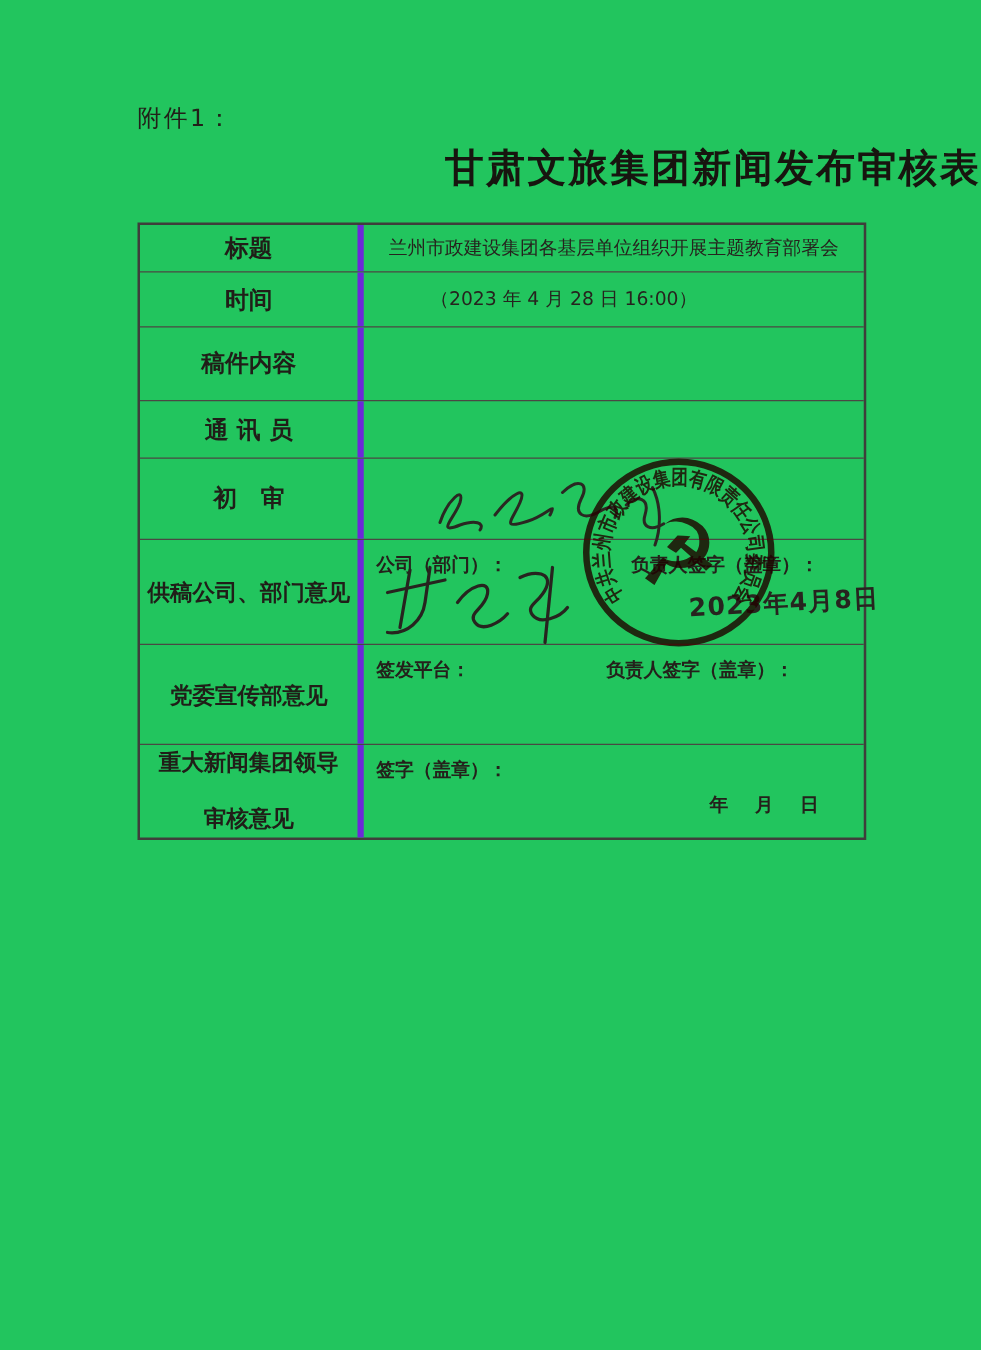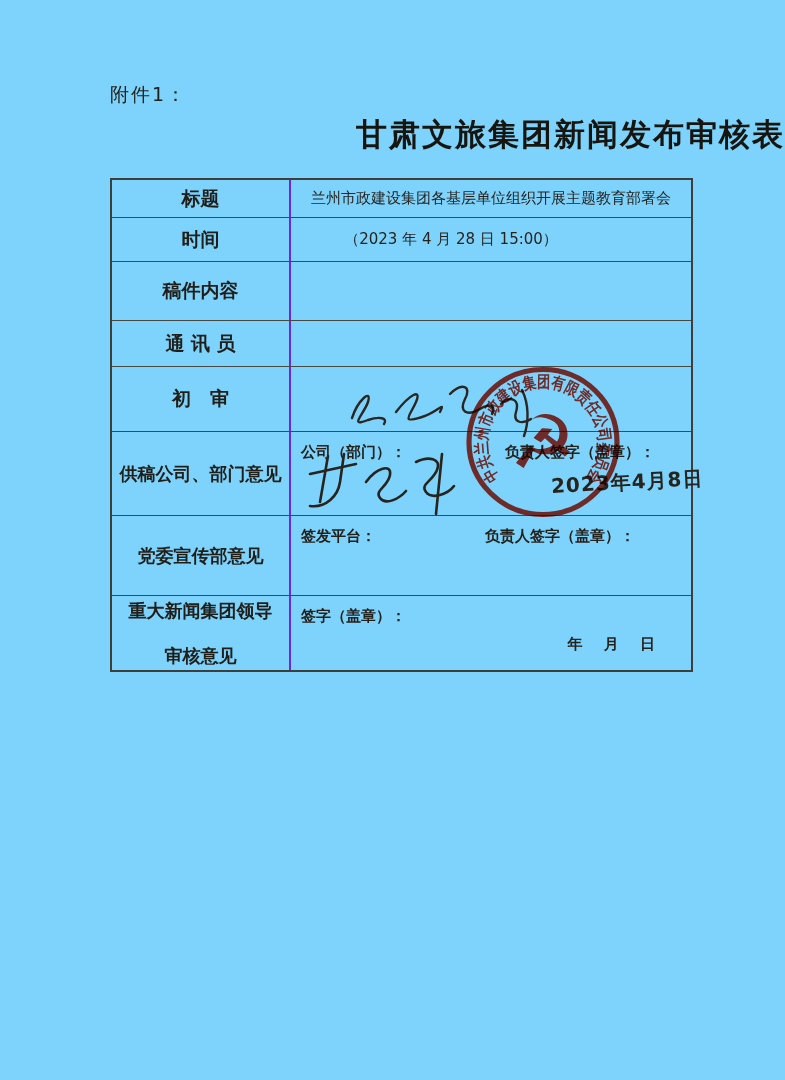--- a/index.html
+++ b/index.html
@@ -1,36 +1,36 @@
 <!DOCTYPE html>
 <html><head>
 <meta charset="utf-8">
 <style>
   html,body{margin:0;padding:0;background:#ffffff;}
   .page{
-    position:relative;width:785px;height:1080px;background:#7dd3fc;overflow:hidden;
+    position:relative;width:785px;height:1080px;background:#22c55e;overflow:hidden;
     font-family:"DejaVu Sans","Liberation Sans",sans-serif;color:#1e1c1a;
   }
   .attachment{
     position:absolute;left:110px;top:82px;font-size:19px;color:#222019;letter-spacing:2px;
   }
   .title{
     position:absolute;left:0;top:114px;width:785px;margin:0;text-align:right;
     font-family:"DejaVu Serif","Liberation Serif",serif;
     font-size:31px;font-weight:900;letter-spacing:2px;color:#17150f;
   }
   .doc-table{
     position:absolute;left:110px;top:178px;width:583px;
     border:2px solid #3f3e3b;box-sizing:border-box;background:transparent;
   }
   .row{display:flex;box-sizing:border-box;}
   .row + .row{border-top:1px solid #4a4843;}
   .cell{box-sizing:border-box;}
   .label-cell{
-    width:179px;flex:0 0 179px;border-right:2px solid #6d28d9;
+    width:179px;flex:0 0 179px;border-right:5px solid #6d28d9;
     display:flex;align-items:center;justify-content:center;flex-direction:column;
     font-weight:700;font-size:19px;color:#201e18;text-align:center;
   }
   .value-cell{flex:1;position:relative;font-size:15px;color:#26231e;}
   .v-center{display:flex;align-items:center;justify-content:center;font-weight:400;}
   .shift-left{transform:translateX(-40px);}
   .field{position:absolute;font-weight:700;font-size:15px;color:#24211b;white-space:nowrap;}
   .two-line{line-height:1;gap:27px;text-align:center;}
   
   .sig{position:absolute;pointer-events:none;}
@@ -55,21 +55,21 @@
 
   <div class="doc-table">
 
     <div class="row" style="height:37px">
       <div class="cell label-cell">标题</div>
       <div class="cell value-cell v-center" style="font-size:15px">兰州市政建设集团各基层单位组织开展主题教育部署会</div>
     </div>
 
     <div class="row" style="height:44px">
       <div class="cell label-cell">时间</div>
-      <div class="cell value-cell v-center shift-left" style="font-size:15px">（2023 年 4 月 28 日  15:00）</div>
+      <div class="cell value-cell v-center shift-left" style="font-size:15px">（2023 年 4 月 28 日  16:00）</div>
     </div>
 
     <div class="row" style="height:59px">
       <div class="cell label-cell">稿件内容</div>
     </div>
 
     <div class="row" style="height:46px">
       <div class="cell label-cell">通 讯 员</div>
     </div>
 

